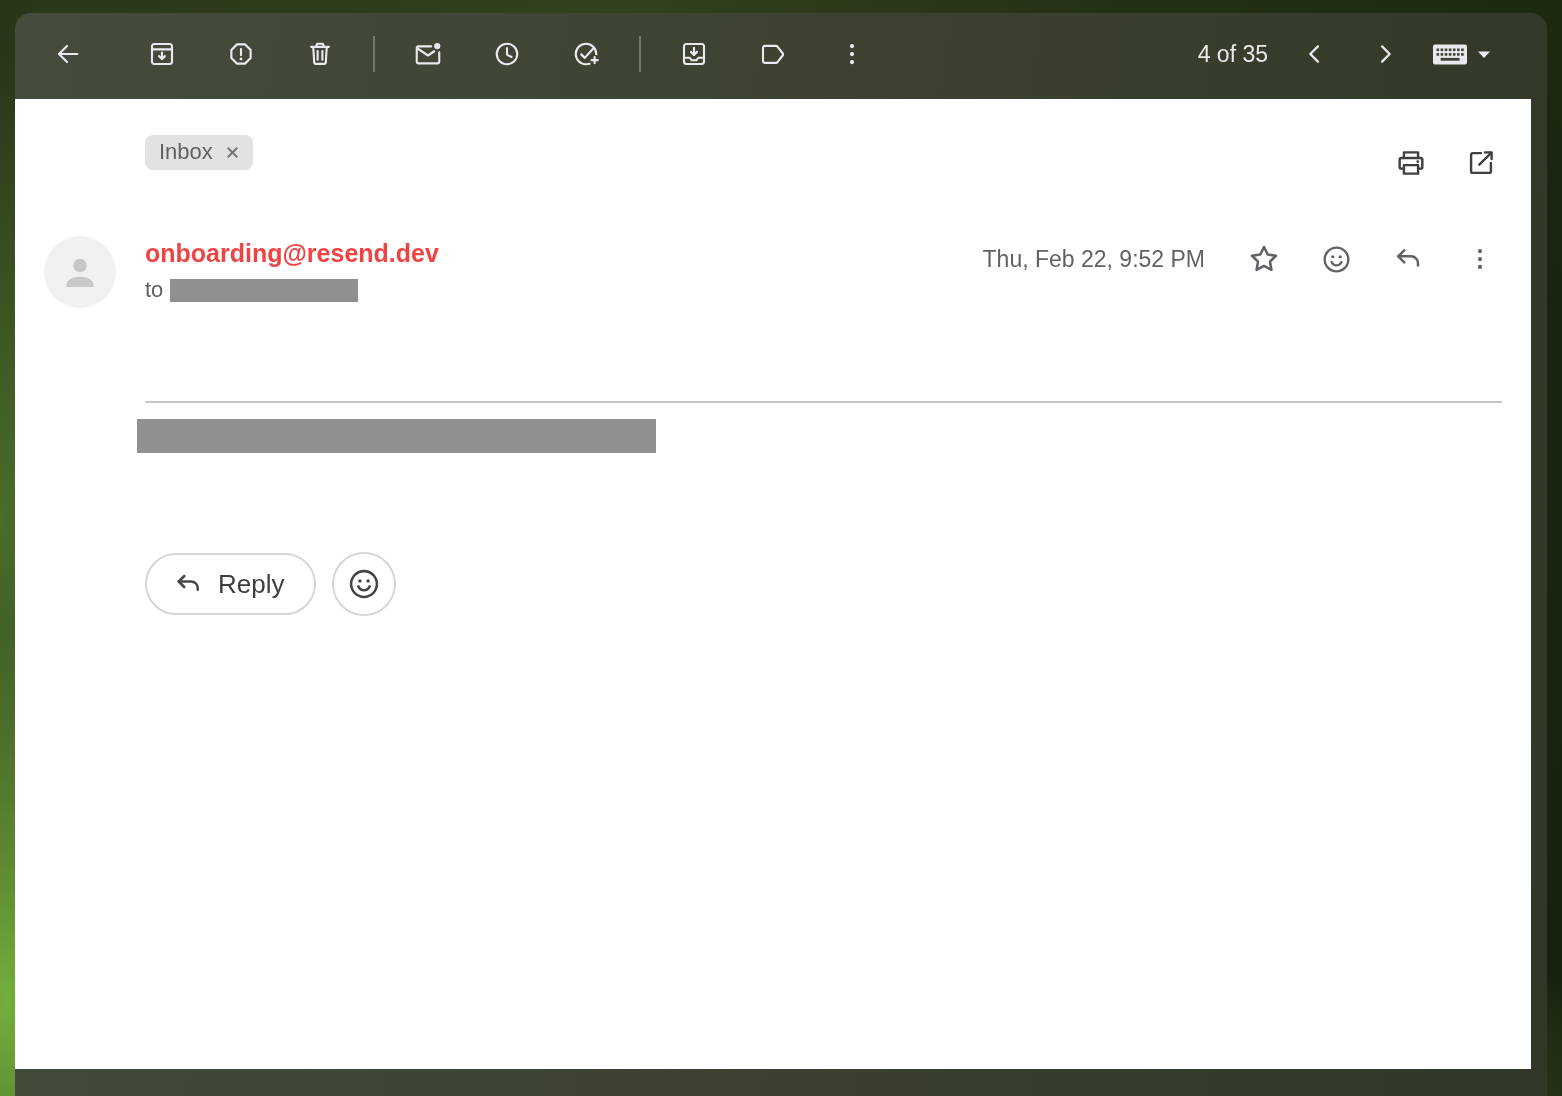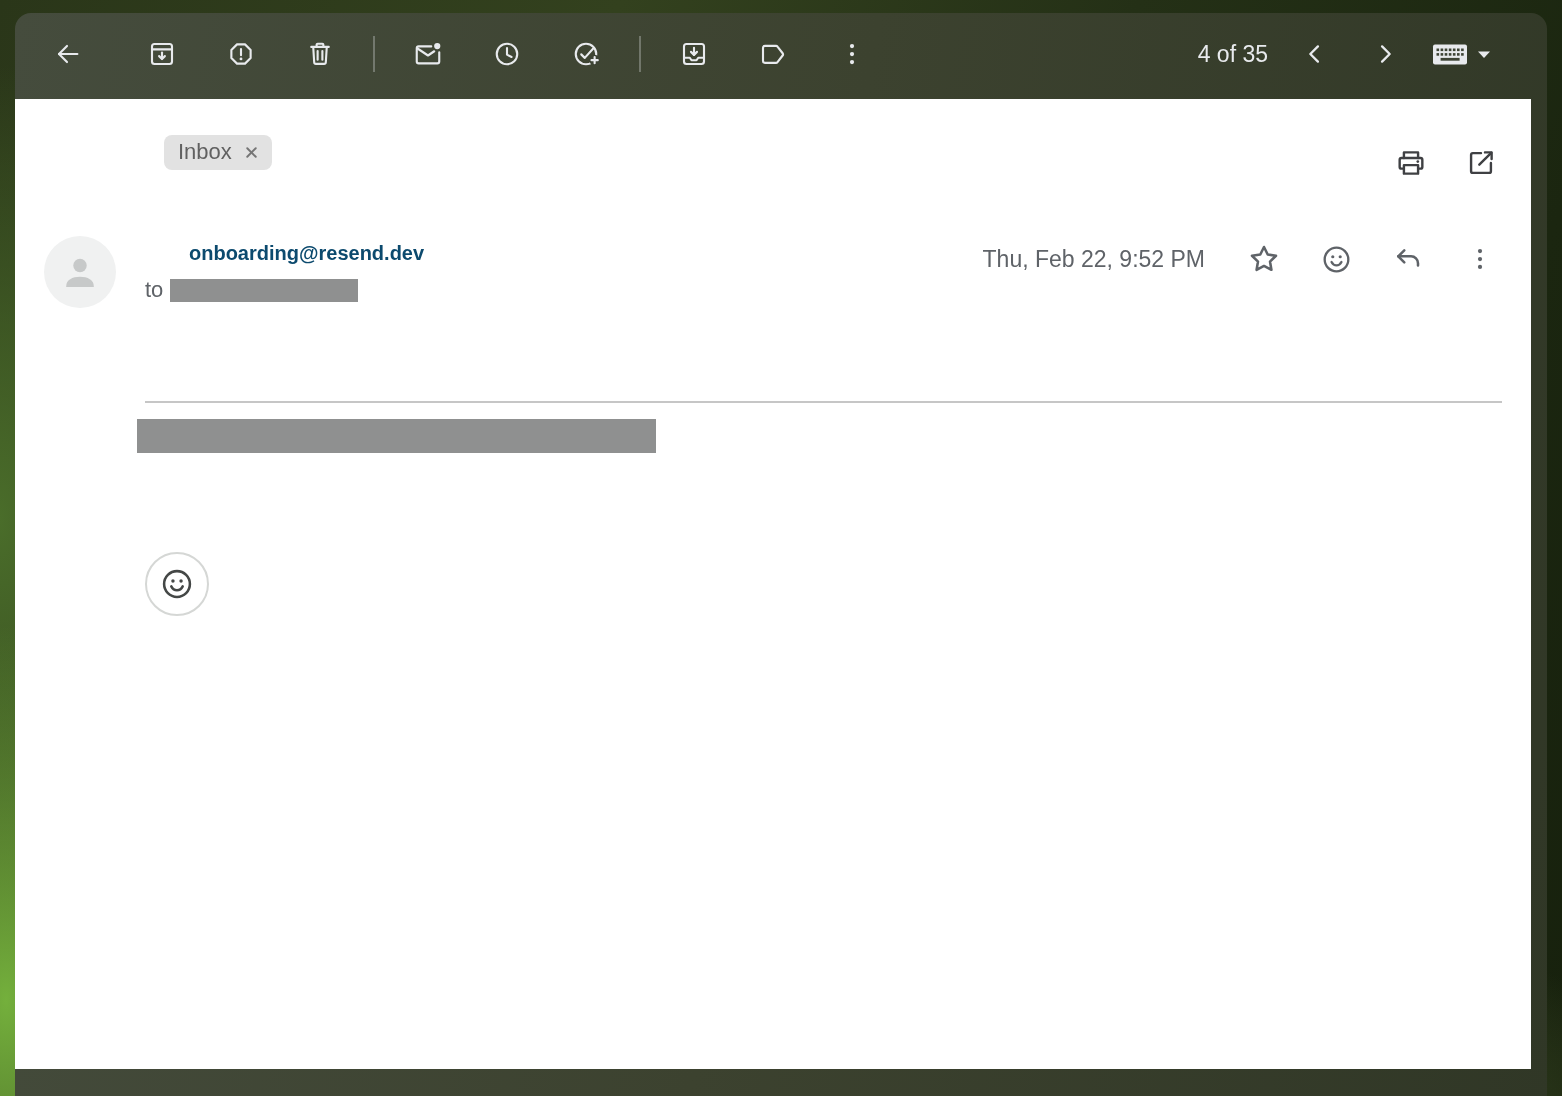--- a/index.html
+++ b/index.html
@@ -53,35 +53,35 @@
     background: #ffffff;
   }
 
   .subject-row { position: absolute; left: 130px; top: 28px; display: flex; align-items: center; gap: 22px; }
   .subject { font-size: 44px; font-weight: 400; color: #1f1f1f; letter-spacing: -0.2px; }
   .chip {
     display: inline-flex; align-items: center; gap: 11px;
     background: #e2e2e2; border-radius: 8px;
     padding: 4px 12px 5px 14px;
     font-size: 22px; color: #616161;
-    margin-top: 8px; cursor: pointer; border: none; margin-left: 19px;
+    margin-top: 8px; cursor: pointer; border: none;
   }
 
   .top-actions { position: absolute; top: 41px; right: 27px; display: flex; gap: 24px; }
   .top-actions .icon-btn { color: #3f4043; }
 
   .header-row { position: absolute; top: 137px; left: 29px; right: 28px; display: flex; align-items: flex-start; }
   .avatar {
     width: 72px; height: 72px; border-radius: 50%;
     background: #f0f1f1; color: #c7c9c9;
     display: flex; align-items: center; justify-content: center;
     margin-right: 29px; flex: none;
   }
   .sender-block { padding-top: 3px; }
-  .sender { font-size: 20px; font-weight: 700; color: #0c4a6e; line-height: 29px; margin-left: 44px; }
+  .sender { font-size: 25px; font-weight: 700; color: #ef4444; line-height: 29px; }
   .to-line { margin-top: 9px; font-size: 22px; color: #5f6368; display: flex; align-items: center; }
   .redact { background: #8f9090; display: inline-block; }
   .redact-sm { width: 188px; height: 23px; margin-left: -10px; }
 
   .meta { margin-left: auto; display: flex; align-items: center; margin-top: 0px; height: 46px; color: #5f6368; }
   .meta .date { font-size: 23px; margin-right: 36px; white-space: nowrap; margin-left: 32px; }
   .meta .icon-btn { color: #5f6368; margin-left: 26px; }
   .meta .icon-btn:first-of-type { margin-left: 0; }
 
   .body-text { position: absolute; left: 130px; top: 247px; font-size: 27.5px; color: #202124; }
@@ -308,20 +308,27 @@
         </button>
       </div>
     </div>
 
 
     <div class="divider"></div>
 
     <div class="redact redact-lg"></div>
 
     <div class="actions-row">
+      <button class="pill">
+        <svg class="oicon" width="30" height="30" viewBox="0 0 24 24" style="stroke-width:2">
+          <path d="M9 5.6L4.6 10l4.4 4.4"></path>
+          <path d="M4.6 10h9.8c3 0 5.4 2.4 5.4 5.4v1.2"></path>
+        </svg>
+        <span>Reply</span>
+      </button>
       <button class="round-btn">
         <svg class="oicon" width="36" height="36" viewBox="0 0 24 24">
           <circle cx="12" cy="12" r="8.6"></circle>
           <circle cx="9.3" cy="10" r="1.15" fill="currentColor" stroke="none"></circle>
           <circle cx="14.7" cy="10" r="1.15" fill="currentColor" stroke="none"></circle>
           <path d="M8.2 13.6c.85 1.7 2.1 2.6 3.8 2.6s2.95-.9 3.8-2.6"></path>
         </svg>
       </button>
     </div>
 

